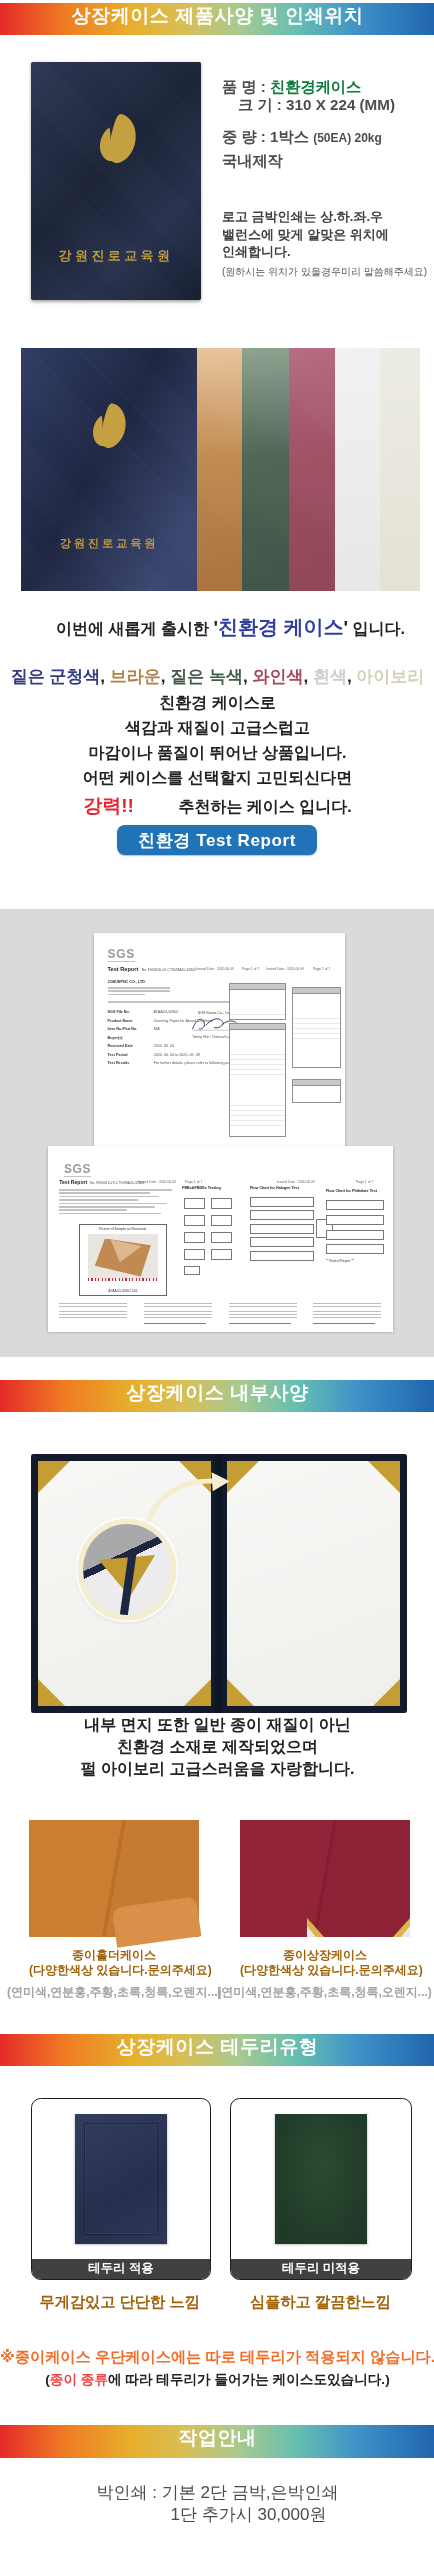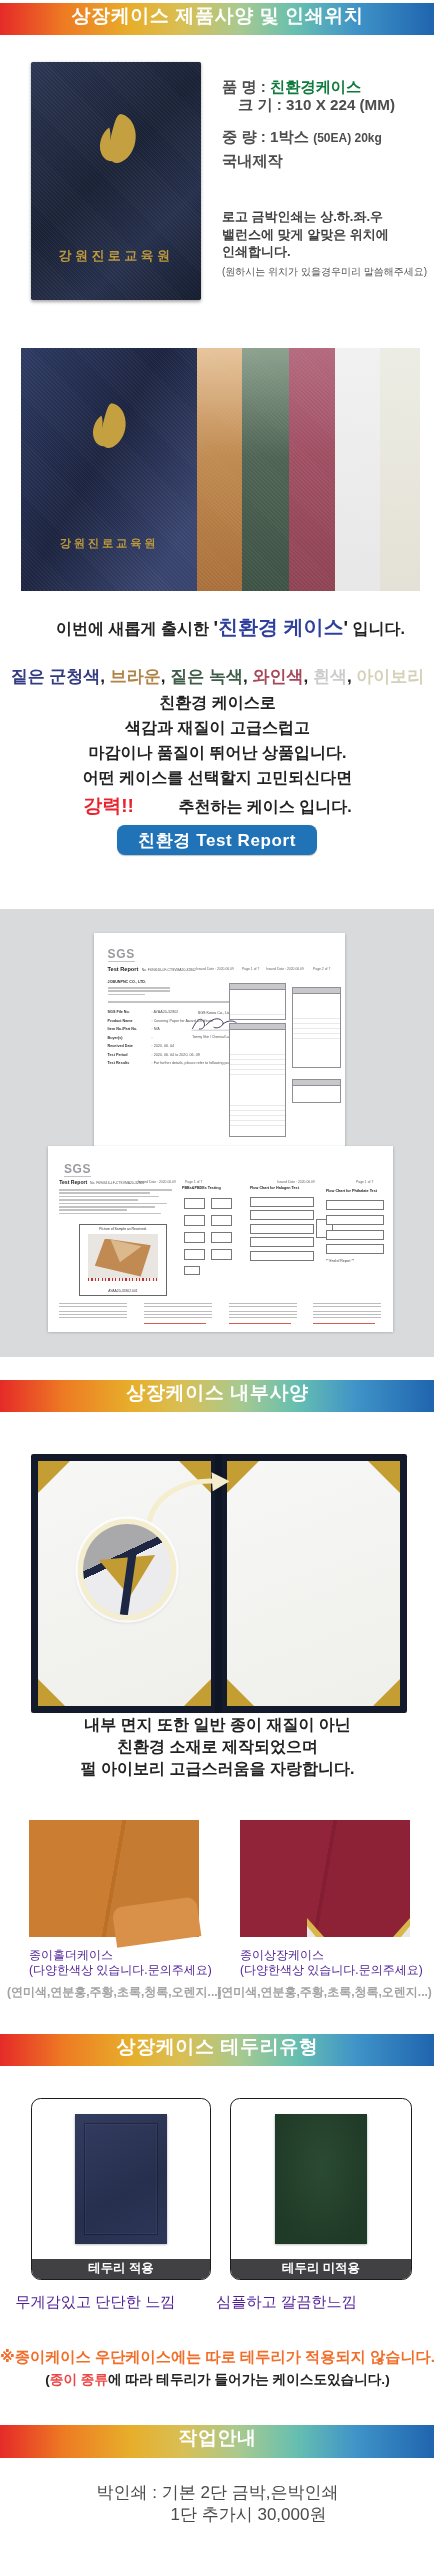--- a/index.html
+++ b/index.html
@@ -56,21 +56,21 @@
   .tri{position:absolute;width:0;height:0;}
   .oval{position:absolute;border:5.1px solid #f4eecf;border-radius:50%;overflow:hidden;
         box-shadow:0 0 0 2.8px rgba(255,255,255,.85),0 1.1px 4.5px rgba(0,0,0,.35);
         background:linear-gradient(155deg,#a9a9ab 0 36%,#1d2742 36% 42%,#ececee 42% 100%);}
   .oval .gold-wedge{position:absolute;left:18%;top:34%;width:64%;height:46%;background:#c39b33;
         clip-path:polygon(0 12%,100% 0,55% 100%);}
   .oval .pipe{position:absolute;left:47%;top:30%;width:9%;height:75%;background:#1d2742;transform:rotate(8deg);}
   
   .paper-orange{background:linear-gradient(100deg,#cb7d31 0 49%,#bc6f27 49% 51%,#c67b33 51% 100%);}
   .paper-red{background:linear-gradient(100deg,#92243a 0 49%,#831d31 49% 51%,#8d2136 51% 100%);}
-  .caption-b{position:absolute;text-align:left;font-weight:normal;color:#4c1d95;font-size:12px;white-space:nowrap;}
+  .caption-b{position:absolute;text-align:center;font-weight:bold;color:#a16207;font-size:12px;white-space:nowrap;}
   .caption-g{position:absolute;text-align:center;color:#a3a3a3;font-size:12px;font-weight:bold;white-space:nowrap;}
   
   .card{position:absolute;background:#fff;border:1.1px solid #1c1c1c;border-radius:9.6px;overflow:hidden;}
   .card .bar{position:absolute;left:0;right:0;bottom:0;height:20.3px;background:#414144;color:#fff;
              display:flex;align-items:center;justify-content:center;font-size:12.4px;font-weight:bold;}
   .inner-case{position:absolute;box-shadow:0 0.6px 2.3px rgba(0,0,0,.35);}
   .emboss{position:absolute;inset:9px;border:1.1px solid rgba(0,0,0,.30);box-shadow:inset 0 0 0 0.6px rgba(255,255,255,.07);}
   .warn1{font-size:15.2px;font-weight:bold;color:#f26d28;}
   .warn2{font-size:13.6px;font-weight:bold;color:#222;}
   .work-line{font-size:17px;color:#4a4a4a;}

